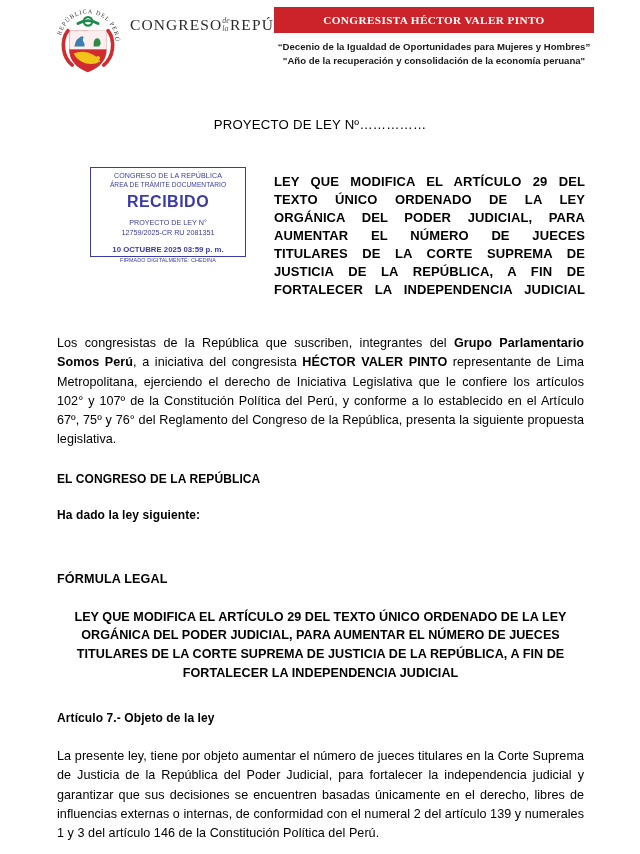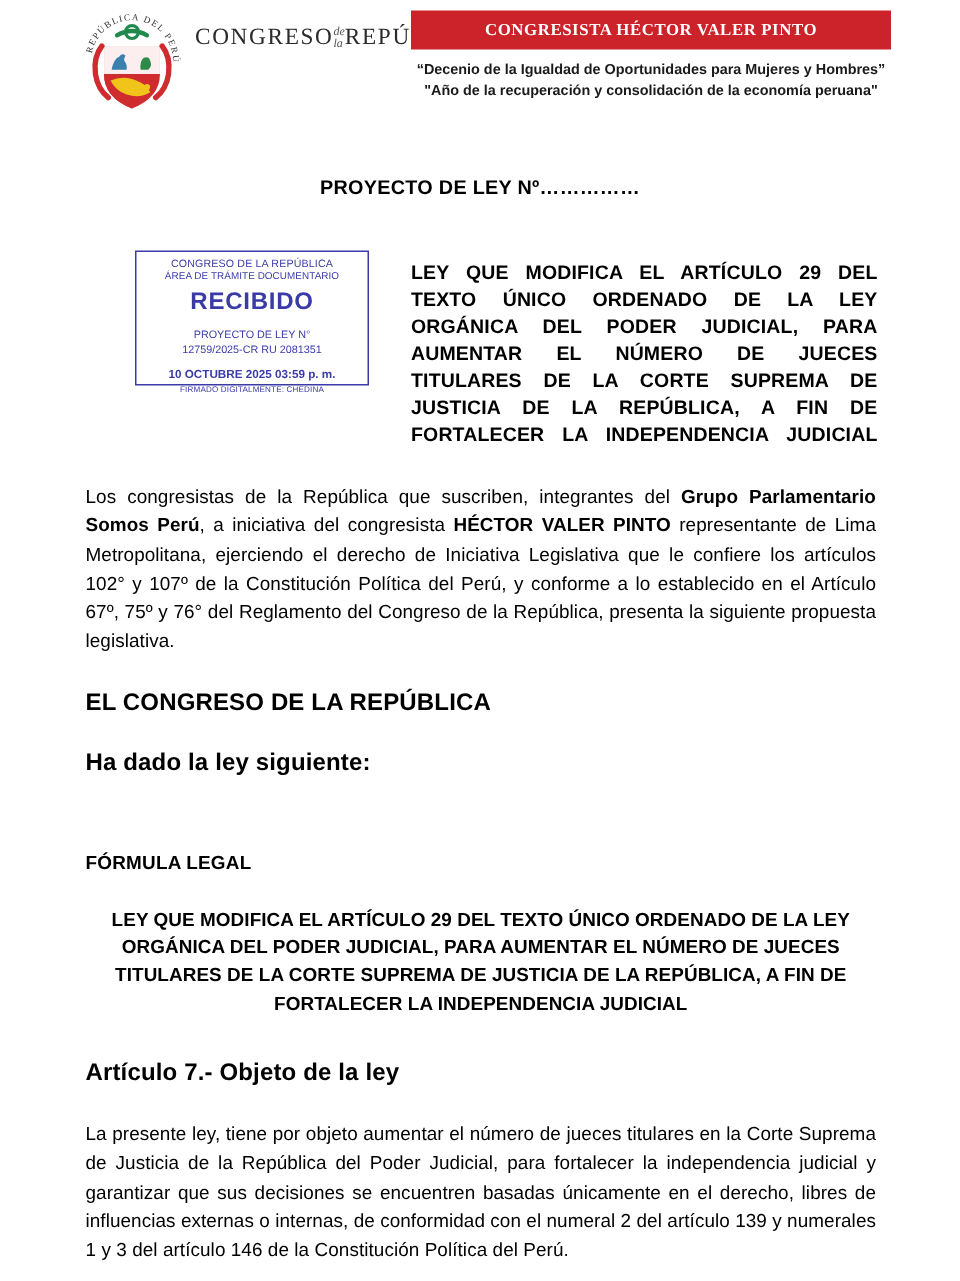--- a/index.html
+++ b/index.html
@@ -93,21 +93,21 @@
   .lema-line { display: block; white-space: nowrap; }
 
   
   .proyecto-title {
     position: absolute;
     left: 0;
     top: 117px;
     width: 640px;
     text-align: center;
     font-size: 13.2px;
-    font-weight: bold;
+    font-weight: normal;
     letter-spacing: 0.2px;
   }
 
   
   .stamp {
     position: absolute;
     left: 90px;
     top: 167px;
     width: 156px;
     height: 90px;
@@ -168,21 +168,21 @@
     line-height: 1.38;
     text-align: justify;
     text-align-last: justify;
     letter-spacing: 0.1px;
   }
 
   
   .body-area {
     position: absolute;
     left: 57px;
-    top: 322px;
+    top: 334px;
     width: 527px;
   }
   p.para {
     margin: 0;
     font-size: 12.6px;
     line-height: 1.53;
     text-align: justify;
     letter-spacing: 0.05px;
   }
   .gap-md { height: 22px; }
@@ -200,21 +200,21 @@
   .center-title {
     margin: 0;
     text-align: center;
     font-size: 12.6px;
     font-weight: bold;
     line-height: 1.5;
     letter-spacing: 0.05px;
   }
   .left-head {
     margin: 0;
-    font-size: 16px;
+    font-size: 12px;
     font-weight: bold;
     letter-spacing: 0.1px;
   }
 </style>
 </head>
 <body>
 
 <div class="header">
 
   <div class="logos">

